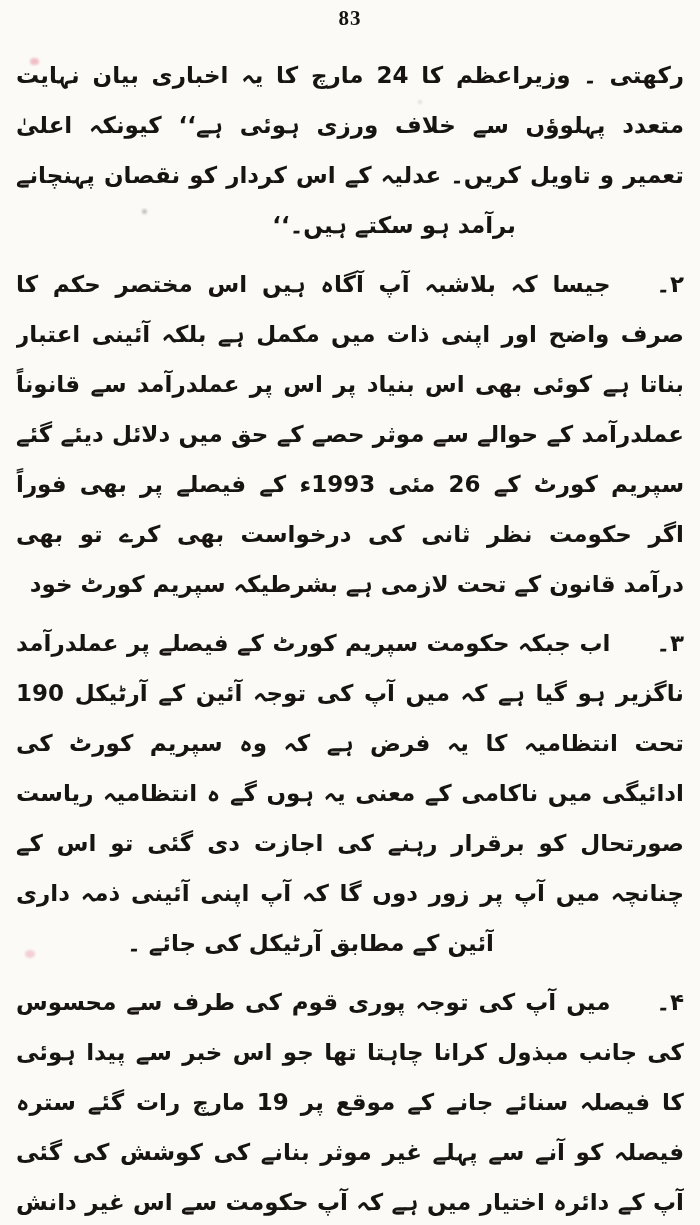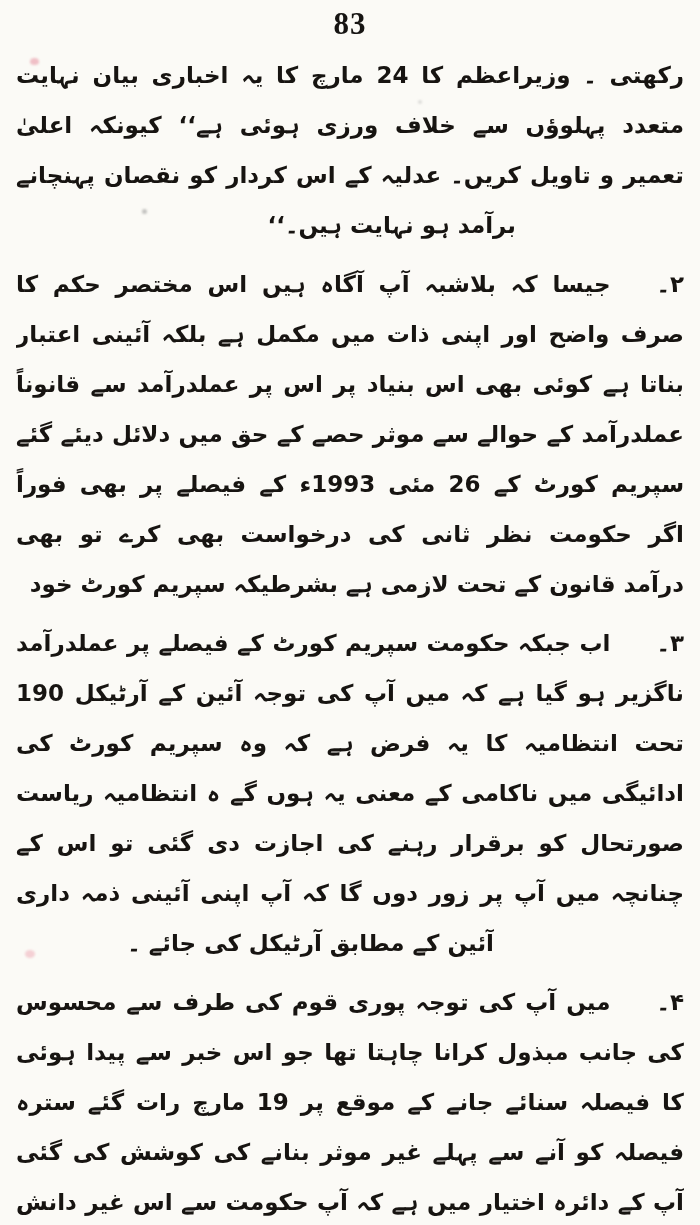--- a/index.html
+++ b/index.html
@@ -6,21 +6,21 @@
   body{
     width:700px;height:1225px;overflow:hidden;position:relative;
     background:#fbfaf6;
     font-family:"DejaVu Sans","Liberation Sans",sans-serif;
   }
   .page{width:700px;height:1225px;position:relative;}
   .page-number{
     height:50px;padding-top:6px;box-sizing:border-box;
     text-align:center;
     font-family:"Liberation Serif","DejaVu Serif",serif;
-    font-size:31px;font-weight:bold;color:#161412;
+    font-size:21px;font-weight:bold;color:#161412;
     letter-spacing:1px;
   }
   .content{
     padding:0 16px;direction:rtl;color:#171411;
   }
   .para + .para{margin-top:9px;}
   .line{
     height:50px;line-height:50px;overflow:hidden;
     font-size:23px;font-weight:bold;color:#171411;
     direction:rtl;
@@ -61,21 +61,21 @@
   <div class="speck s4"></div>
 
   <div class="page-number">83</div>
 
   <div class="content">
 
     <div class="para">
       <div class="line justify">رکھتی ۔ وزیراعظم کا 24 مارچ کا یہ اخباری بیان نہایت افسوسناک ہے کہ ’’فیصلے سے آئین کے</div>
       <div class="line justify">متعدد پہلوؤں سے خلاف ورزی ہوئی ہے‘‘ کیونکہ اعلیٰ عدالتوں کی ذمہ داری ہے کہ وہ آئین کی</div>
       <div class="line justify">تعمیر و تاویل کریں۔ عدلیہ کے اس کردار کو نقصان پہنچانے کی کسی بھی کوشش کے نہایت سنگین نتائج</div>
-      <div class="line short-170">برآمد ہو نہایت ہیں۔‘‘</div>
+      <div class="line short-170">برآمد ہو سکتے ہیں۔‘‘</div>
     </div>
 
     <div class="para">
       <div class="line marker-line">
         <span class="pmarker">۲۔</span>
         <span class="ltext">جیسا کہ بلاشبہ آپ آگاہ ہیں اس مختصر حکم کا عملدرآمد کے حوالے سے موثر حصہ نہ</span>
       </div>
       <div class="line justify">صرف واضح اور اپنی ذات میں مکمل ہے بلکہ آئینی اعتبار سے حکومت کو اس پر عملدرآمد کا پابند بھی</div>
       <div class="line justify">بناتا ہے کوئی بھی اس بنیاد پر اس پر عملدرآمد سے قانوناً انکار نہیں کر سکتا کہ مفصل فیصلہ جس میں کہ</div>
       <div class="line justify">عملدرآمد کے حوالے سے موثر حصے کے حق میں دلائل دیئے گئے ہوں گے ابھی میسر نہیں ہے۔ مثلاً</div>

